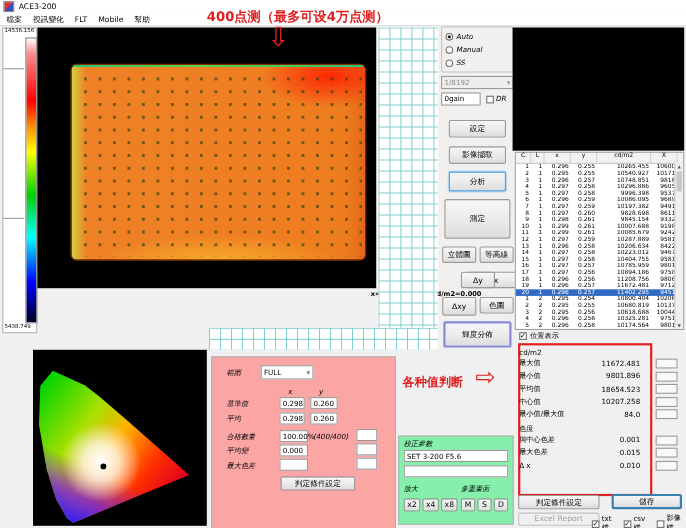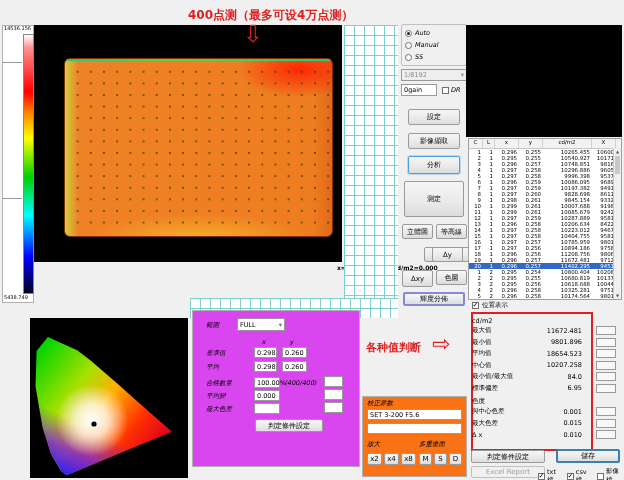--- a/index.html
+++ b/index.html
@@ -72,35 +72,46 @@
   #poschk{left:472px;top:301px;display:flex;gap:3px;align-items:center;font-size:6.5px;}
   #stats{left:472px;top:313px;width:150px;}
   .stat-title{height:12px;font-size:6.5px;display:flex;align-items:flex-end;}
   .stat-row{height:11.5px;display:flex;align-items:center;font-size:6.5px;}
   .stat-row .lb{width:58px;}
   .stat-row .vl{width:52px;text-align:right;}
   .stat-row .bx{width:20px;height:9px;border:1px solid #999;background:#f8f8f8;margin-left:14px;box-sizing:border-box;}
   
   #ciepanel{left:30px;top:318px;width:158px;height:160px;background:#000;}
   
-  #bcpanel{left:192px;top:310px;width:168px;height:157px;border:1px solid #b0b0b0;background:#d946ef;box-sizing:border-box;}
+  #bcpanel{left:192px;top:324px;width:168px;height:157px;border:1px solid #b0b0b0;background:#fca5a5;box-sizing:border-box;}
   .lbl{font-size:6.5px;font-style:italic;}
   #rangedd{display:flex;justify-content:space-between;align-items:center;}
   
-  #calibpanel{left:362px;top:396px;width:105px;height:81px;border:1px solid #b0b0b0;background:#f97316;box-sizing:border-box;}
+  #calibpanel{left:362px;top:396px;width:105px;height:81px;border:1px solid #b0b0b0;background:#86efac;box-sizing:border-box;}
   .btnrow{display:flex;gap:2px;}
   
   .footchk{display:flex;align-items:center;gap:2px;font-size:6.5px;}
 </style>
 </head>
 <body>
 
 <div id="root">
 
-
+  <div class="abs" id="titlebar">
+    <div id="appicon"></div>
+    <span id="apptitle">ACE3-200</span>
+  </div>
+
+  <div class="abs" id="menubar">
+      <span class="menu-item">檔案</span>
+      <span class="menu-item">視訊變化</span>
+      <span class="menu-item">FLT</span>
+      <span class="menu-item">Mobile</span>
+      <span class="menu-item">幫助</span>
+    </div>
 
   <div class="abs" id="scalepanel">
     <span id="scalemax">14536.156</span>
     <div class="scaletick" style="top:36px"></div>
     <div class="scaletick" style="top:172px"></div>
     <div id="scalebar"></div>
     <span id="scalemin">5438.749</span>
   </div>
 
   <div class="abs" id="mainimg">
@@ -145,24 +156,24 @@
     <span class="chk"></span>
     <span class="lbl">DR</span>
   </div>
   <div class="abs btn" style="left:408px;top:109px;width:52px;height:16px;">設定</div>
   <div class="abs btn" style="left:408px;top:133px;width:52px;height:16px;">影像擷取</div>
   <div class="abs btn focus" style="left:408px;top:156px;width:52px;height:18px;">分析</div>
   <div class="abs btn" style="left:404px;top:181px;width:60px;height:36px;">測定</div>
   <div class="abs btn" style="left:402px;top:224px;width:31px;height:15px;">立體圖</div>
   <div class="abs btn" style="left:436px;top:224px;width:31px;height:15px;">等高線</div>
   <div class="abs btn" style="left:424px;top:247px;width:49px;height:15px;">Δx</div>
-  <div class="abs btn" style="left:432px;top:247px;width:31px;height:15px;">Δy</div>
+  <div class="abs btn" style="left:419px;top:247px;width:31px;height:15px;">Δy</div>
   <div class="abs btn" style="left:402px;top:270px;width:31px;height:17px;">Δxy</div>
   <div class="abs btn" style="left:436px;top:270px;width:31px;height:15px;">色圖</div>
-  <div class="abs btn purple" style="left:403px;top:292px;width:62px;height:14px;">輝度分佈</div>
+  <div class="abs btn purple" style="left:403px;top:292px;width:62px;height:24px;">輝度分佈</div>
 
   <div class="abs" id="preview"></div>
 
   <div class="abs" id="tablewrap">
     <div id="thead">
         <span style="width: 14px;">C</span>
         <span style="width: 12px;">L</span>
         <span style="width: 24px;">x</span>
         <span style="width: 24px;">y</span>
         <span style="width: 49px;">cd/m2</span>
@@ -400,25 +411,20 @@
         <span class="bx"></span>
       </div>
       <div class="stat-row">
         <span class="lb">中心值</span>
         <span class="vl">10207.258</span>
         <span class="bx"></span>
       </div>
       <div class="stat-row">
         <span class="lb">最小值/最大值</span>
         <span class="vl">84.0</span>
-        <span class="bx"></span>
-      </div>
-      <div class="stat-row">
-        <span class="lb">標準偏差</span>
-        <span class="vl">6.95</span>
         <span class="bx"></span>
       </div>
       <div class="stat-title">色度</div>
       <div class="stat-row">
         <span class="lb">與中心色差</span>
         <span class="vl">0.001</span>
         <span class="bx"></span>
       </div>
       <div class="stat-row">
         <span class="lb">最大色差</span>

